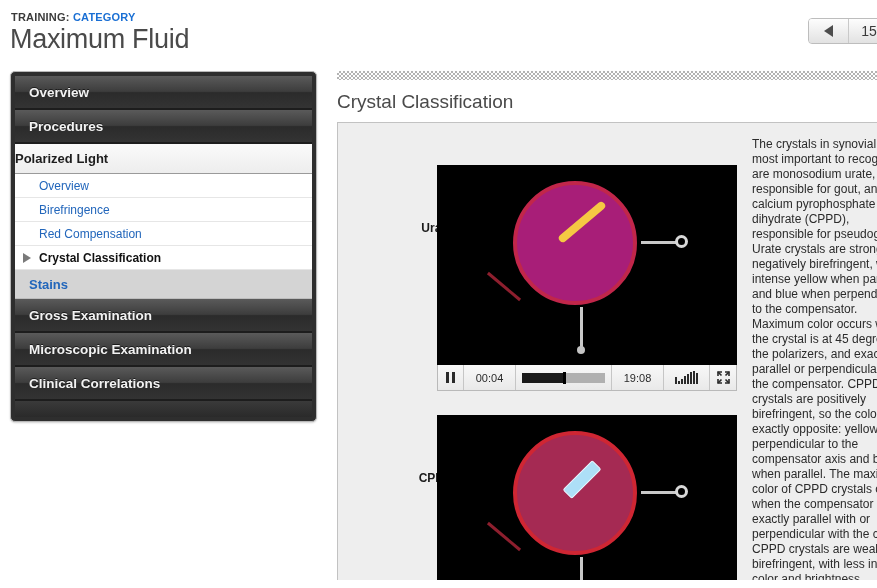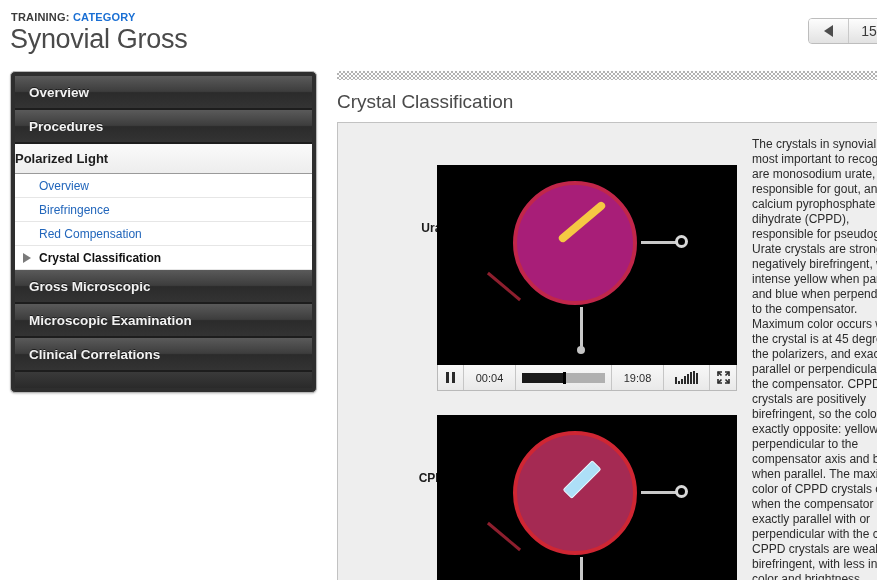--- a/index.html
+++ b/index.html
@@ -218,42 +218,43 @@
 </head>
 <body>
 
 <div id="page">
 
   <div class="header">
     <div class="eyebrow">
       <span>TRAINING:</span>
       <span class="cat">CATEGORY</span>
     </div>
-    <div class="page-title">Synovial Gross</div>
+    <div class="page-title">Maximum Fluid</div>
 
     <div class="pager">
       <div class="pager-btn">
         <span class="tri-left"></span>
       </div>
       <div class="pager-num">15</div>
     </div>
   </div>
 
   <div class="sidebar">
     <div class="nav-top">Overview</div>
     <div class="nav-top">Procedures</div>
     <div class="nav-sub-head">Polarized Light</div>
     <div class="nav-link">Overview</div>
     <div class="nav-link">Birefringence</div>
     <div class="nav-link">Red Compensation</div>
     <div class="nav-link active">
       <span class="marker"></span>
       <span>Crystal Classification</span>
     </div>
-    <div class="nav-top">Gross Microscopic</div>
+    <div class="nav-link sel-gray">Stains</div>
+    <div class="nav-top">Gross Examination</div>
     <div class="nav-top">Microscopic Examination</div>
     <div class="nav-top">Clinical Correlations</div>
     <div class="nav-foot"></div>
   </div>
 
 
   <div class="main">
     <div class="hatch"></div>
     <div class="section-title">Crystal Classification</div>
 

